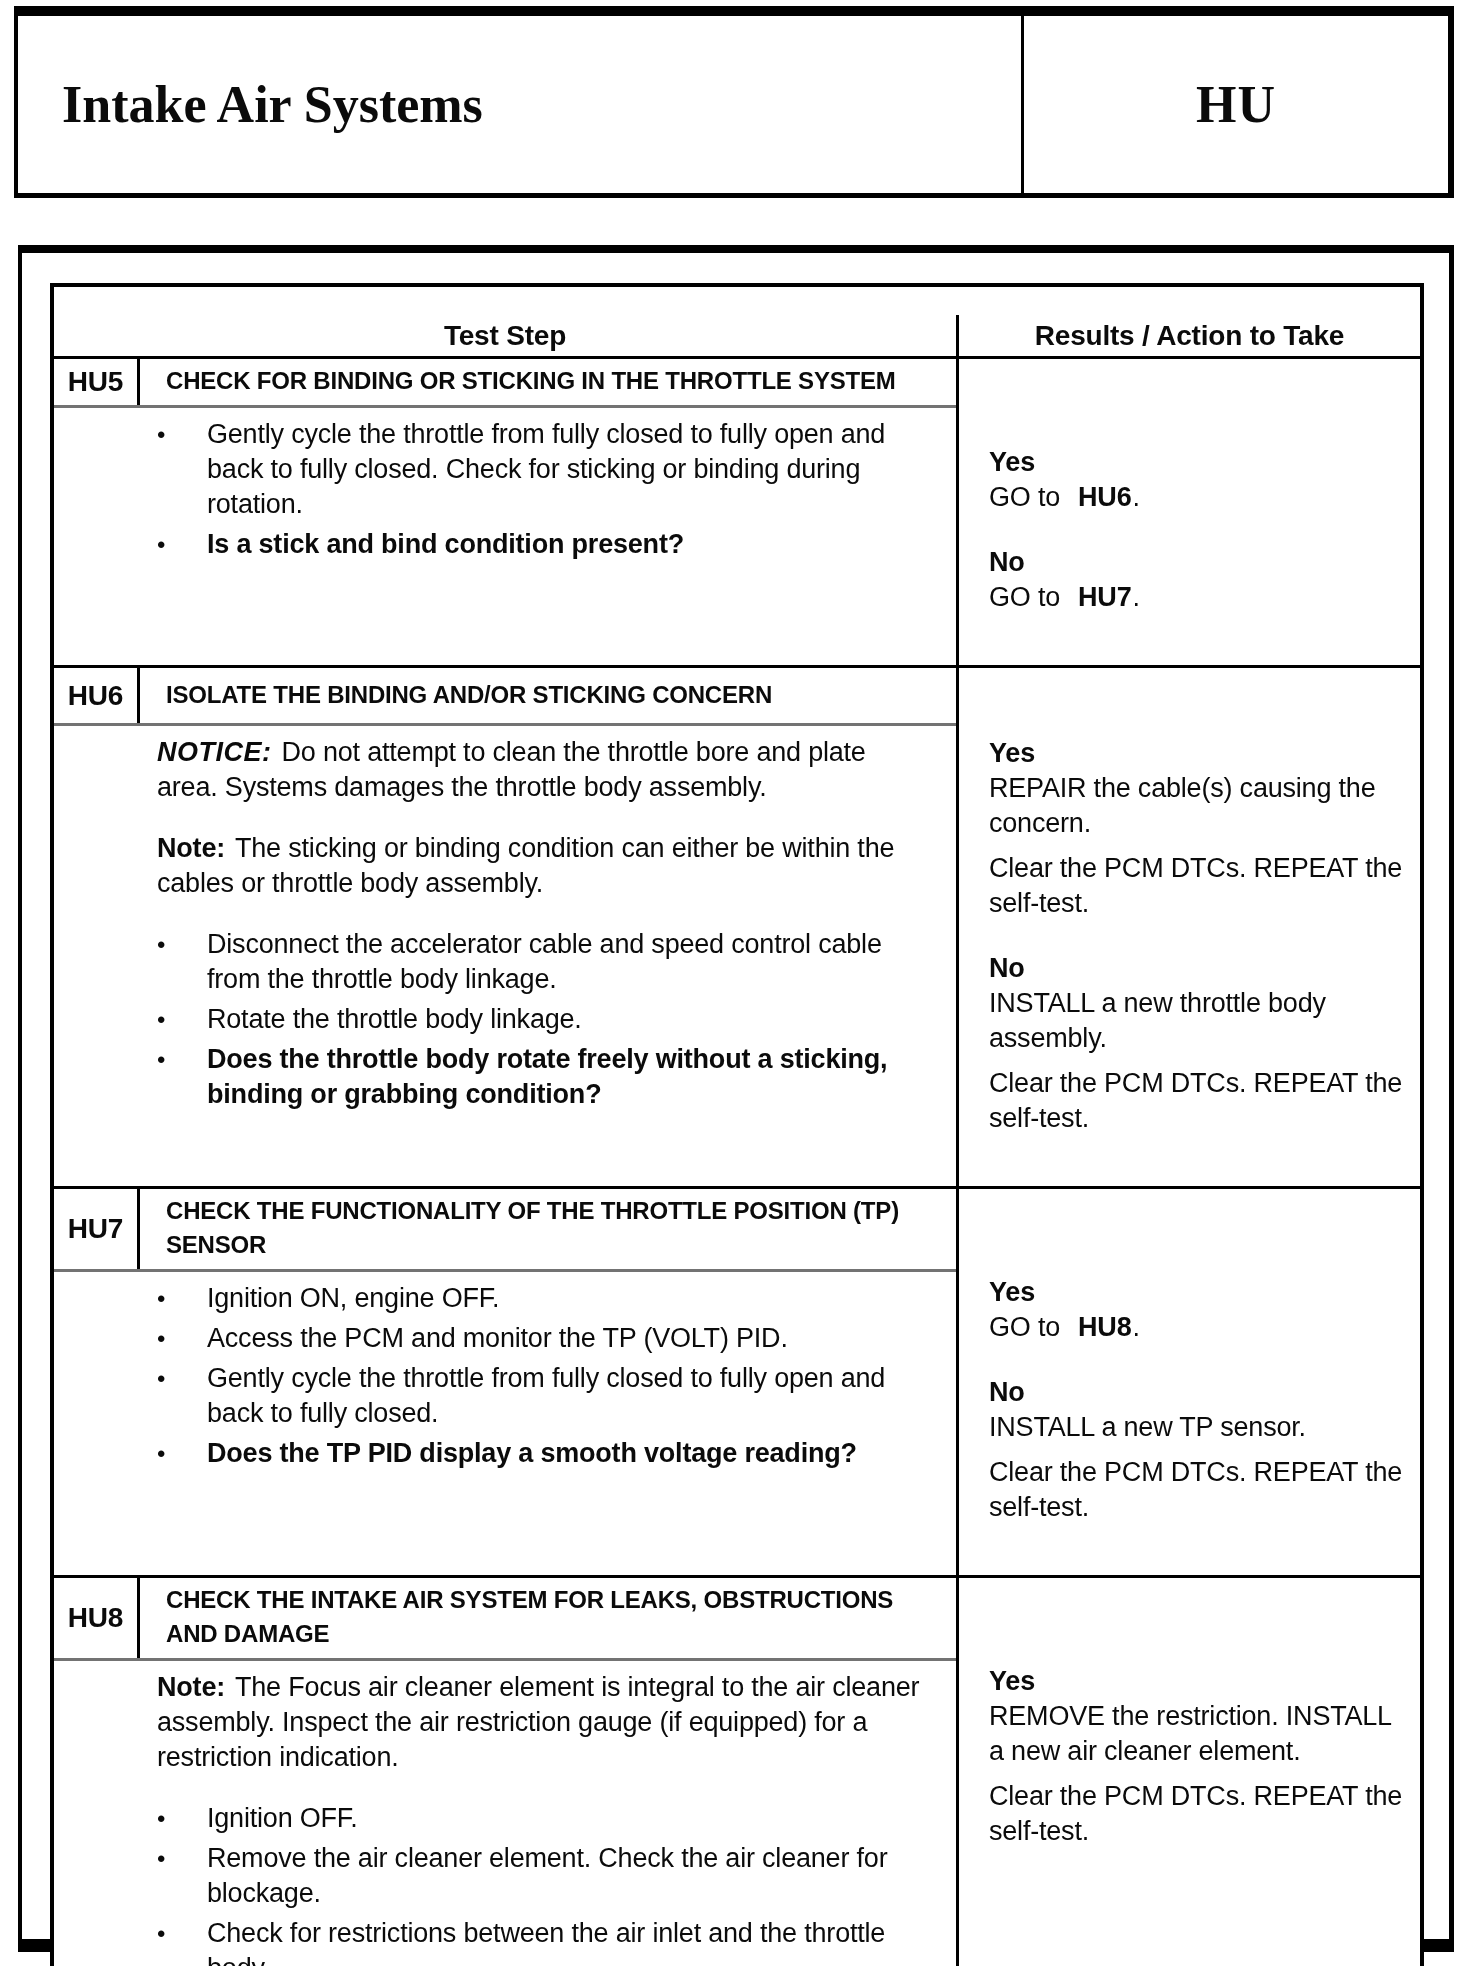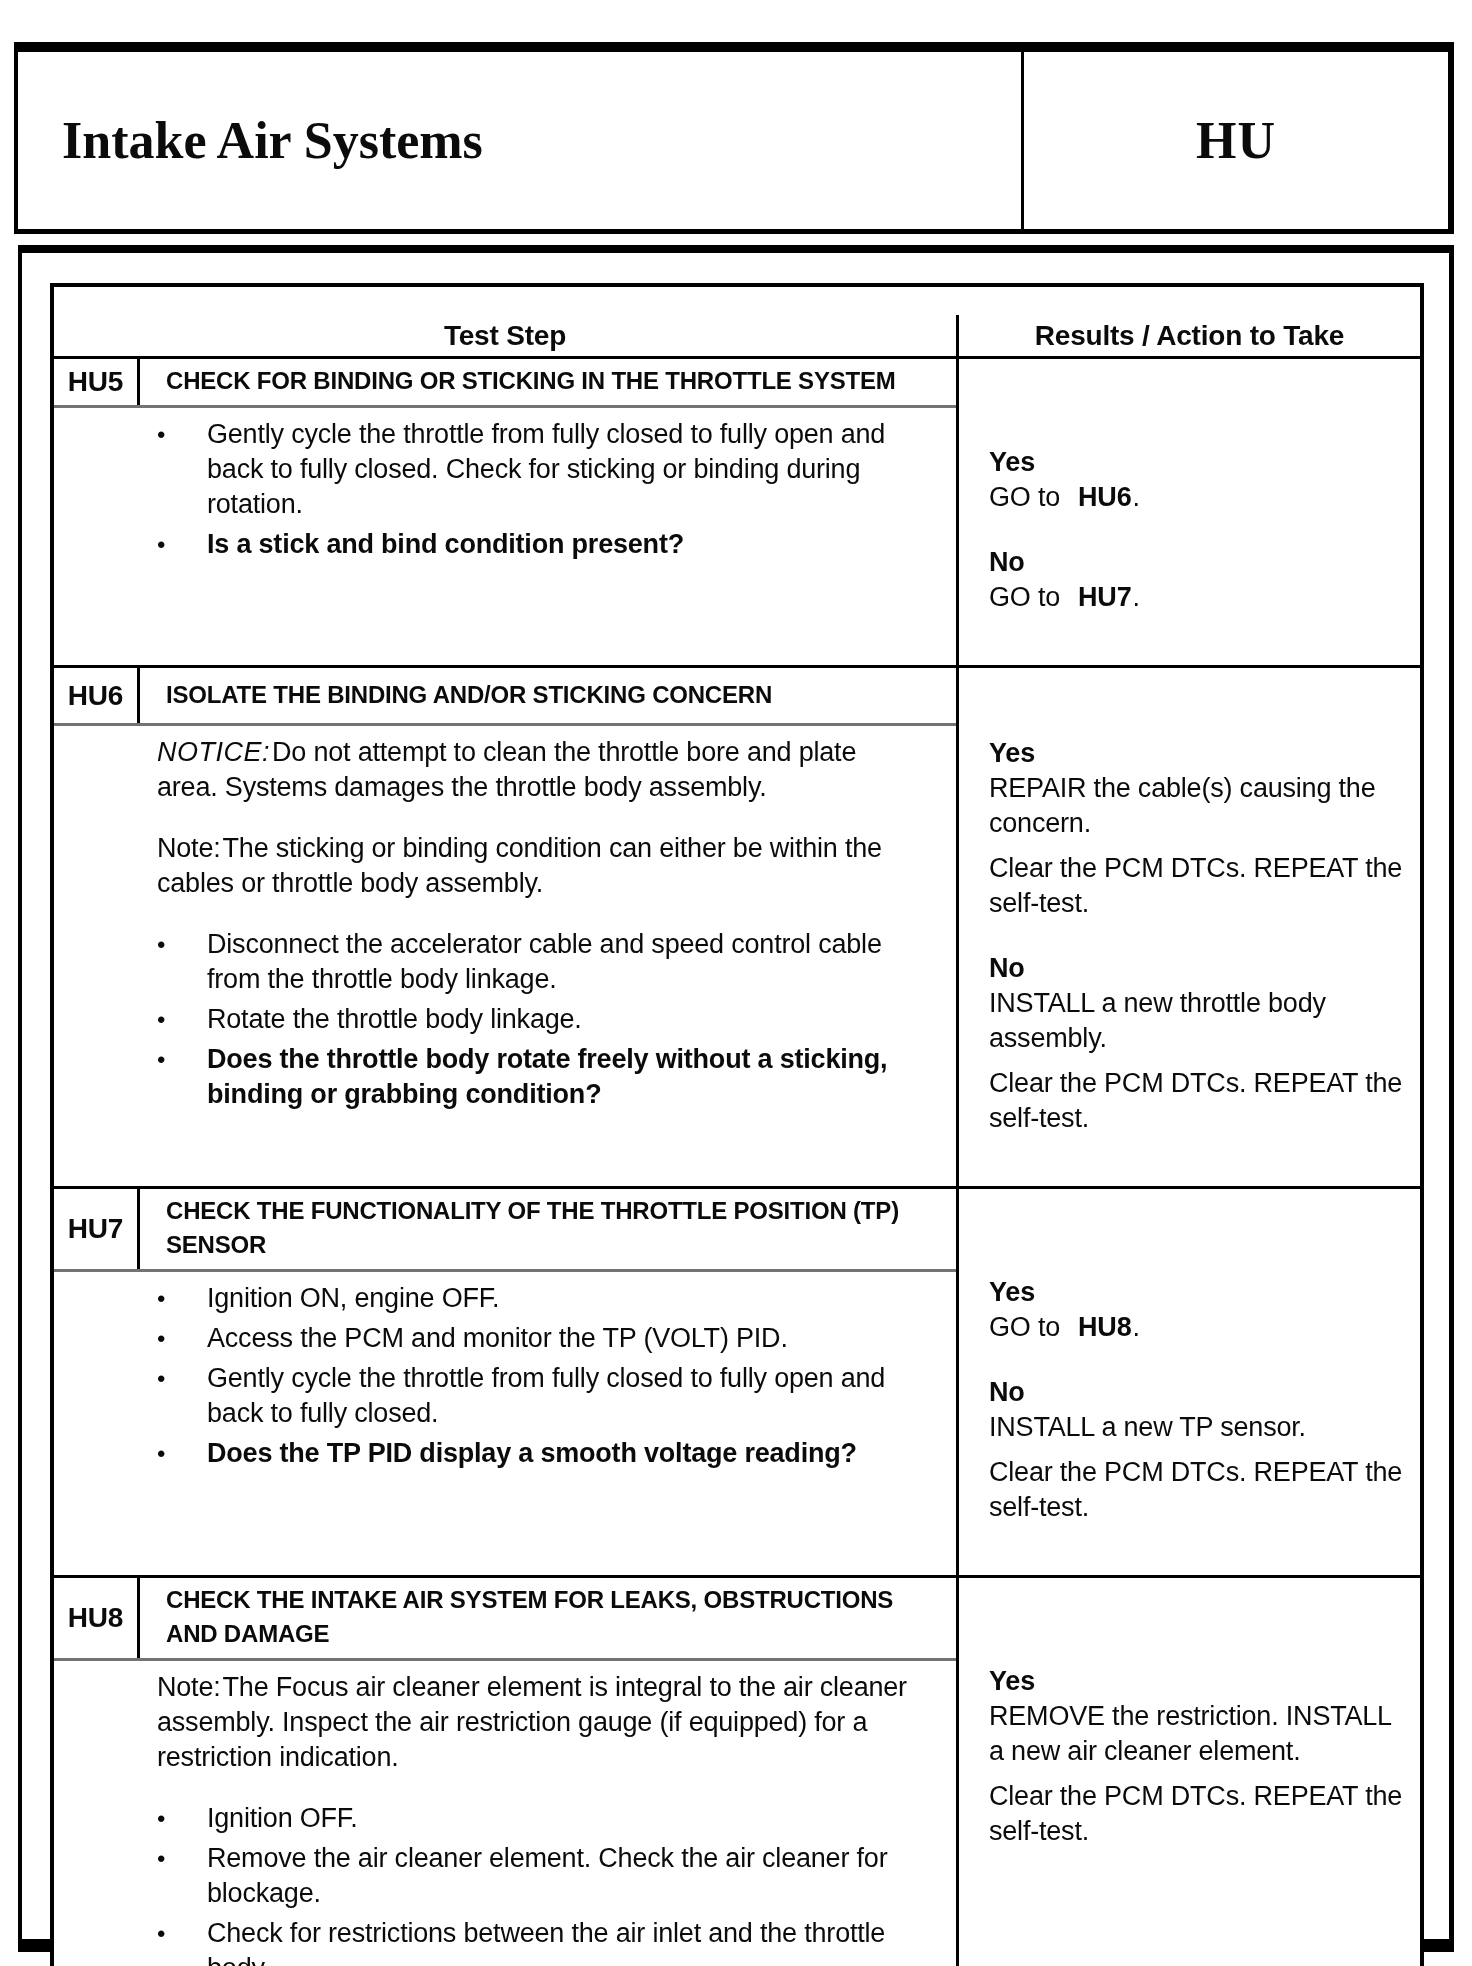--- a/index.html
+++ b/index.html
@@ -12,21 +12,21 @@
     overflow:hidden;
     letter-spacing:-0.2px;
   }
   
   .header-box{
     position:absolute;left:14px;top:6px;width:1440px;height:192px;
     border-top:10px solid #000;
     border-bottom:5px solid #000;
     border-left:4px solid #000;
     border-right:6px solid #000;
-    display:flex;box-sizing:border-box;background:#fff;margin-top:36px;
+    display:flex;box-sizing:border-box;background:#fff;
   }
   .header-title-cell{
     flex:1;display:flex;align-items:center;padding-left:44px;
     border-right:3px solid #000;box-sizing:border-box;
   }
   .header-title{
     font-family:"Liberation Serif", serif;font-weight:bold;font-size:52px;letter-spacing:0;
   }
   .header-code-cell{
     width:424px;display:flex;align-items:center;justify-content:center;box-sizing:border-box;
@@ -59,21 +59,21 @@
   .step-id{
     width:86px;flex:none;border-right:3px solid #000;display:flex;align-items:center;justify-content:center;
     font-weight:bold;font-size:28px;box-sizing:border-box;
   }
   .step-title{
     flex:1;padding:5px 40px 7px 26px;font-weight:bold;font-size:24px;line-height:34px;
     display:flex;align-items:center;box-sizing:border-box;max-width:800px;
   }
   .step-body{flex:1;padding:9px 32px 14px 103px;font-size:27px;line-height:35px;box-sizing:border-box;}
   .para{margin:0 0 26px 0;max-width:780px;}
-  .plabel{font-weight:normal;margin-right:2px;}
+  .plabel{font-weight:bold;margin-right:10px;}
   .plabel.italic{font-style:italic;letter-spacing:0.5px;}
   .blist{list-style:none;margin:0;padding:0;}
   .blist li{display:flex;margin:0 0 5px 0;}
   .bullet{width:50px;flex:none;font-size:24px;line-height:35px;}
   .btext{flex:1;max-width:733px;}
   li.q .btext{font-weight:bold;}
   
   .col-results{flex:1;padding:86px 12px 20px 30px;font-size:27px;line-height:35px;box-sizing:border-box;}
   .s-hu6 .col-results{padding-top:68px;}
   .r-group{margin:0 0 30px 0;}

